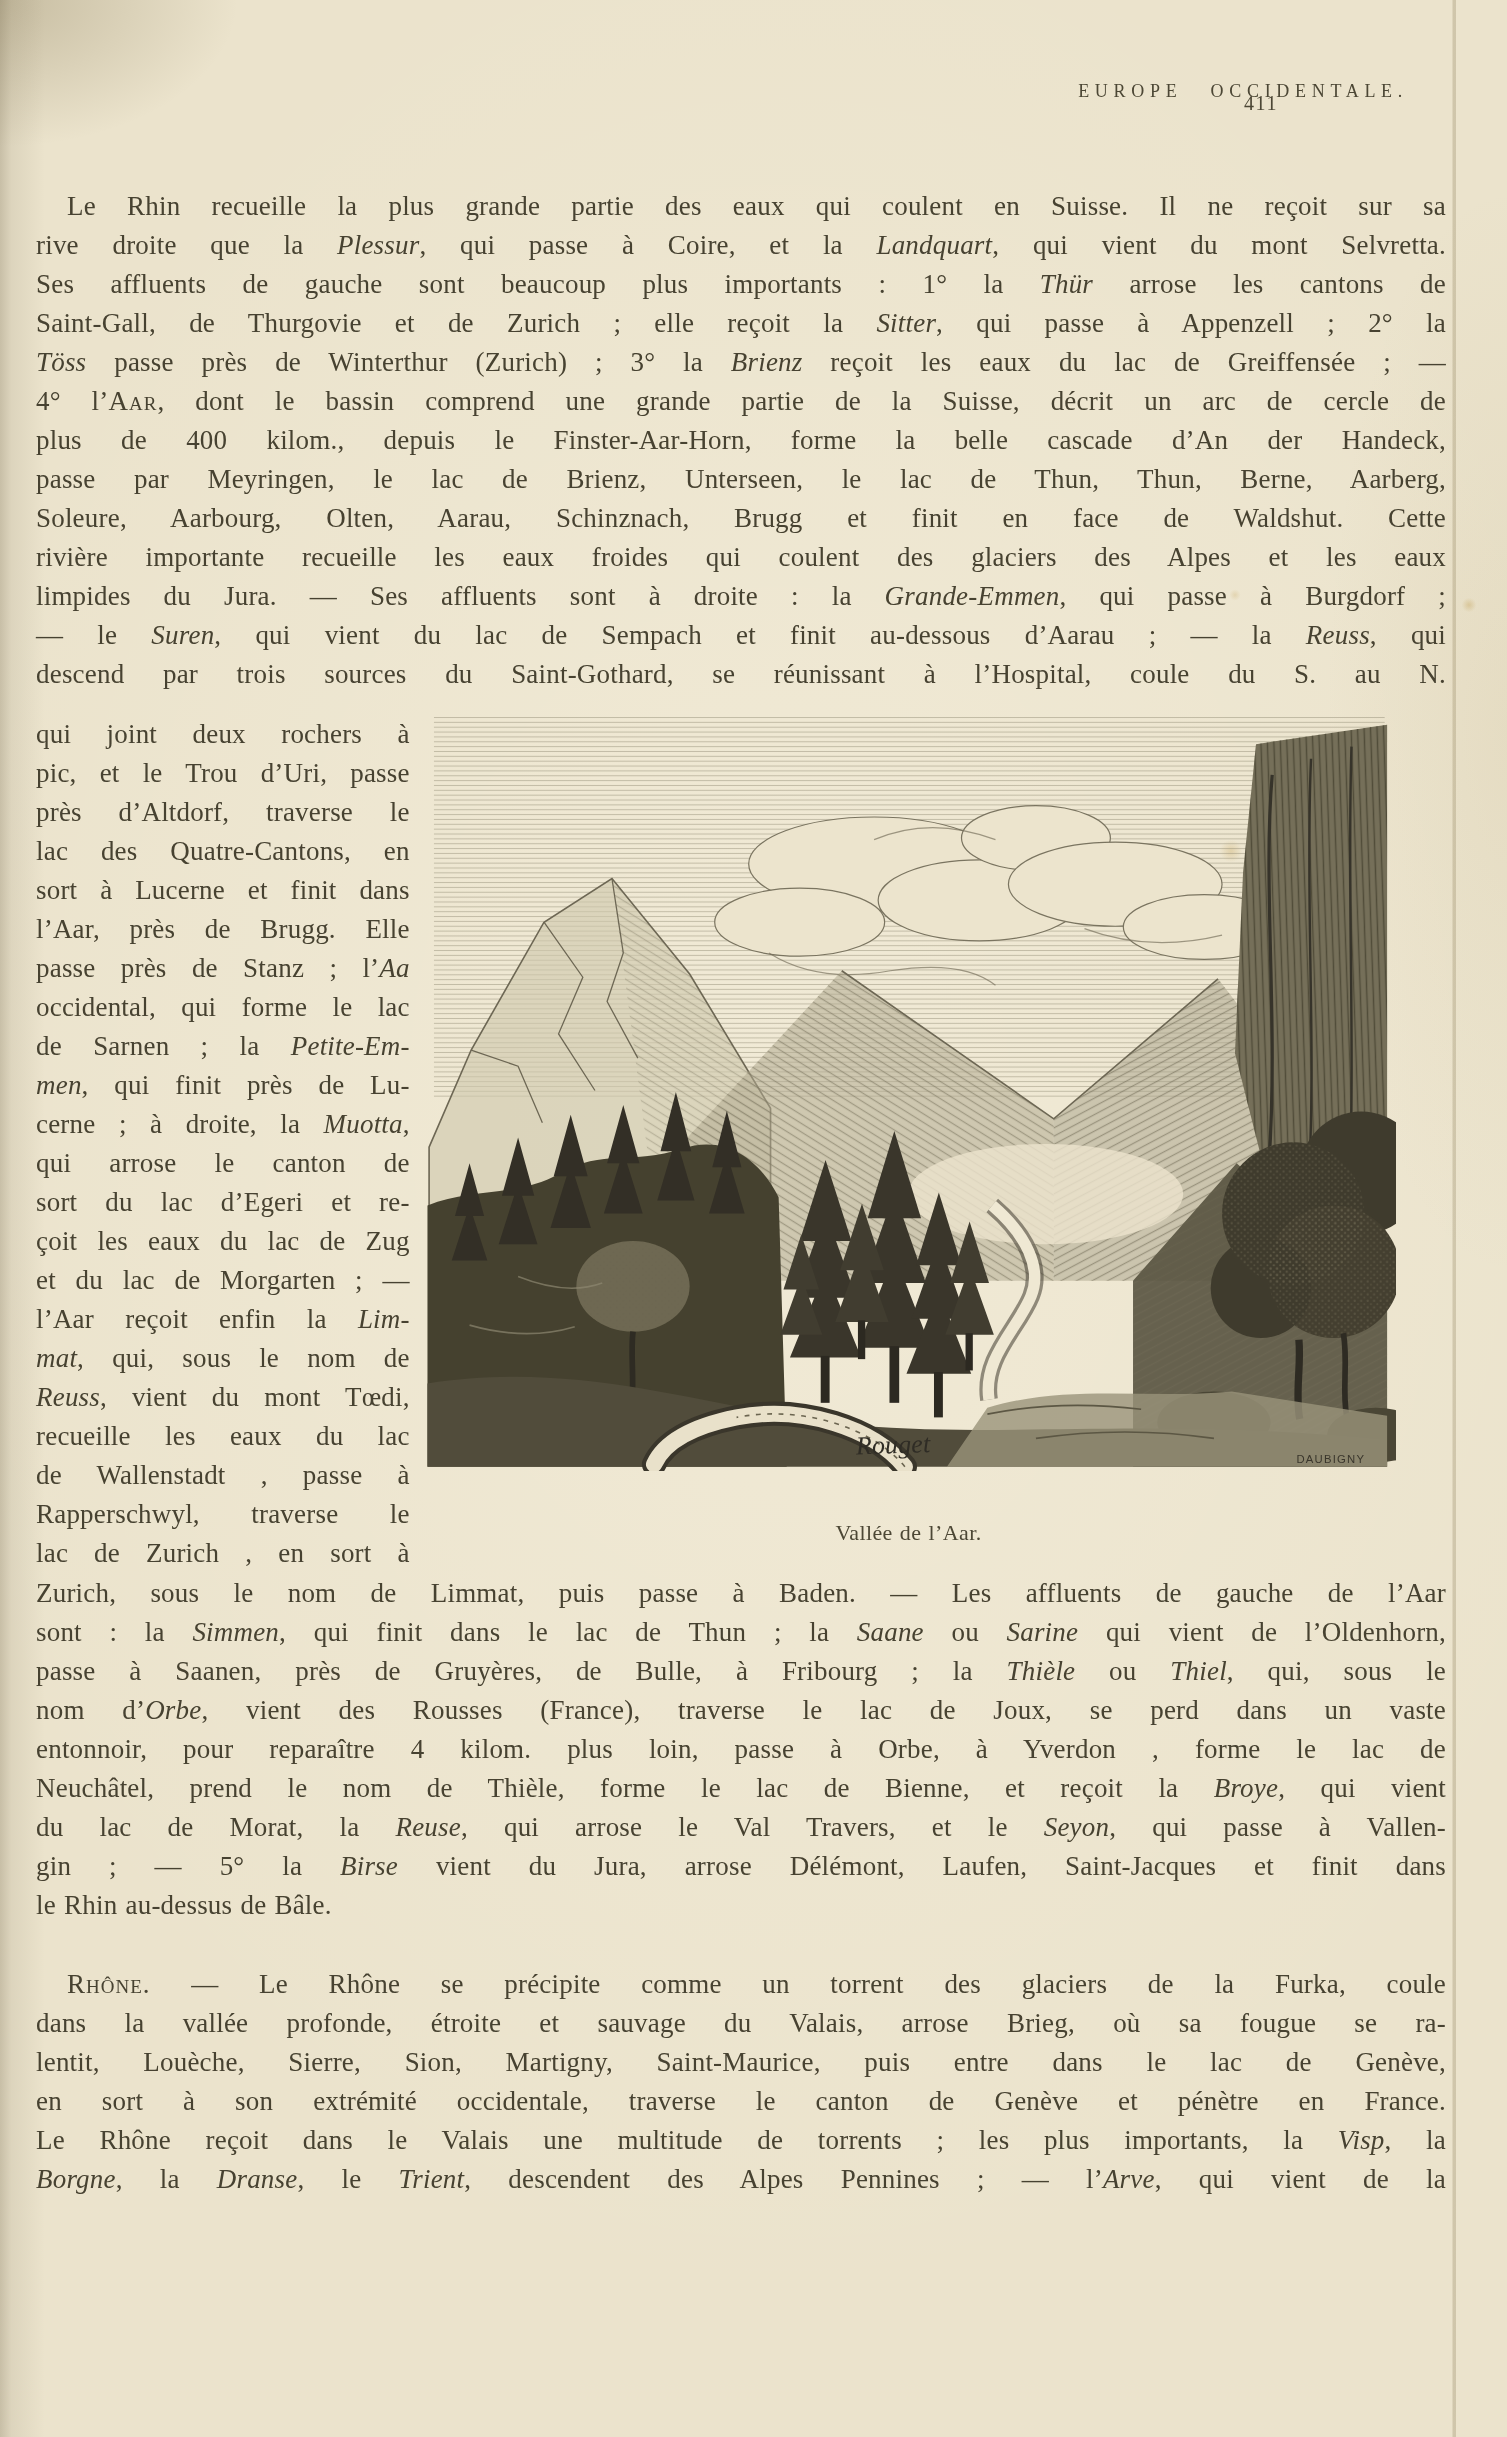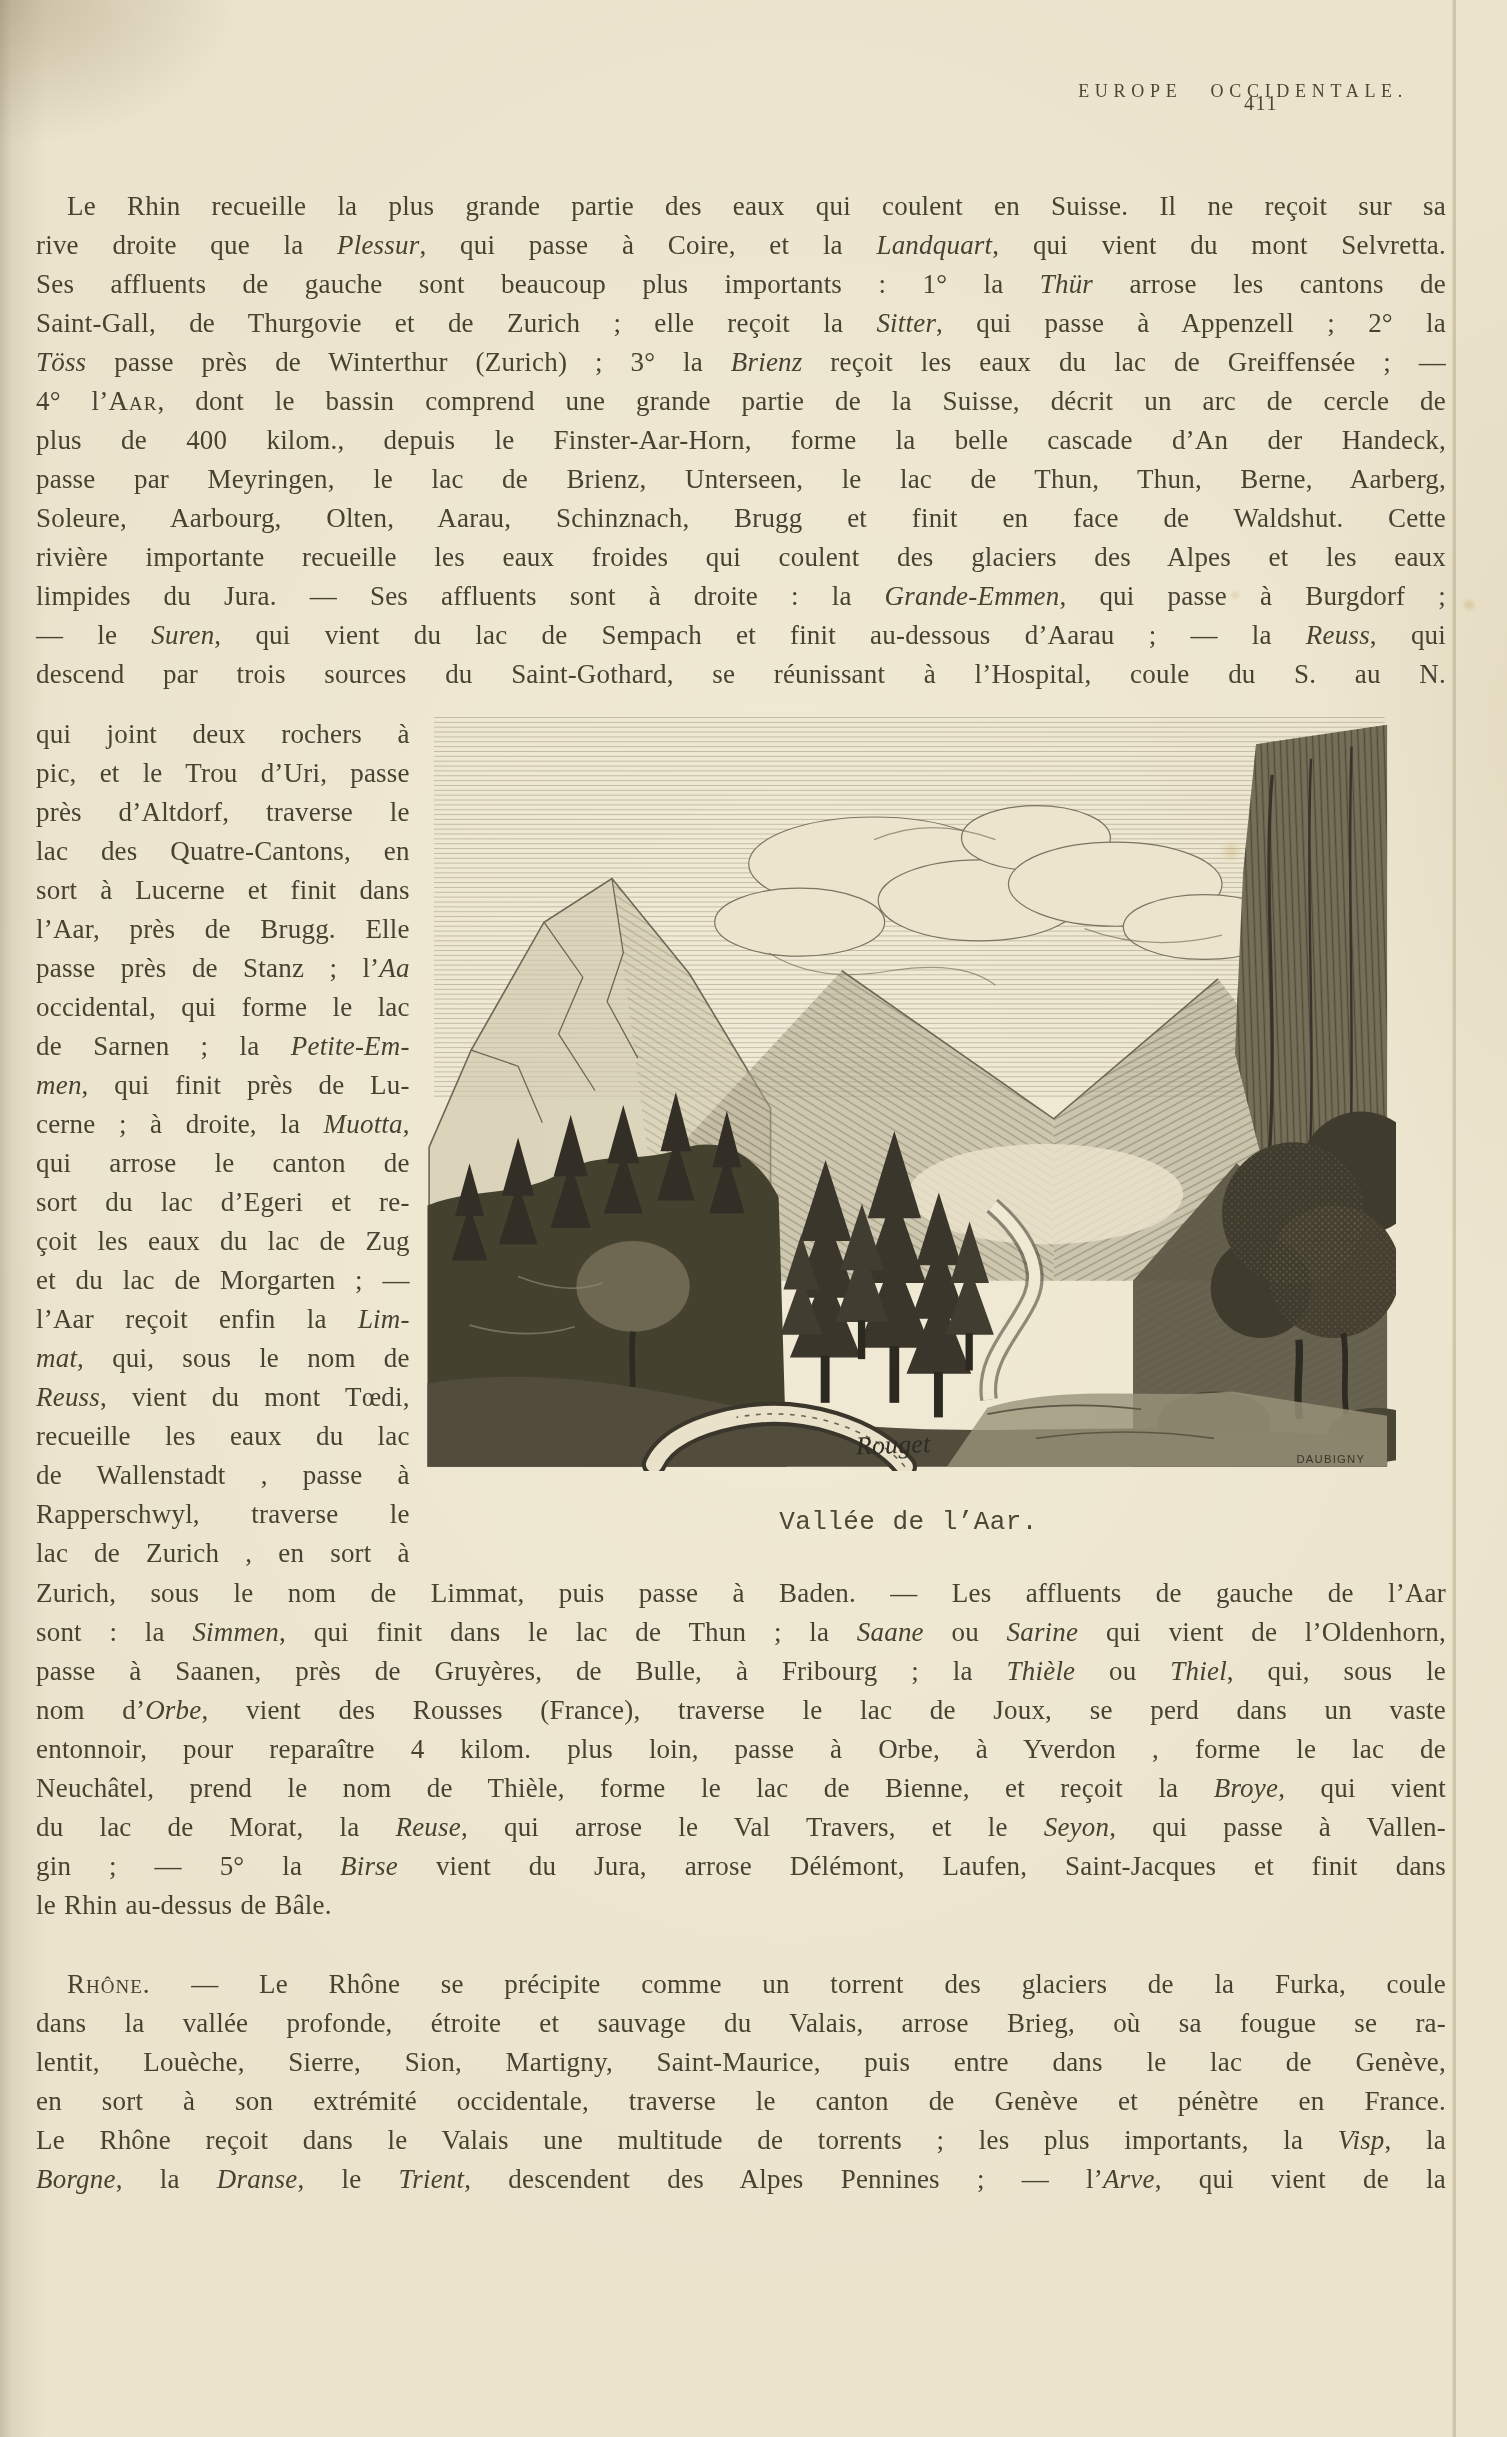--- a/index.html
+++ b/index.html
@@ -41,22 +41,22 @@
   .line.last{text-align-last:left;}
   .sc{font-variant:small-caps;letter-spacing:1px;}
   .wrap{margin-top:21px;}
   .wrap::after{content:"";display:block;clear:both;}
   figure.illustration{
     float:right;width:975px;
     margin:-4.9px 50px 0 11.3px;padding:0;
   }
   .engraving{display:block;width:975px;height:761px;}
   figcaption{
-    margin-top:32px;text-align:center;
-    font-size:26px;letter-spacing:0.4px;color:#4c4735;font-family:Liberation Mono, monospace;
+    margin-top:42px;text-align:center;
+    font-size:22px;letter-spacing:0.4px;color:#4c4735;
   }
   .bottom-block{margin-top:1px;}
   .sig-engraver{text-transform:uppercase;}
 </style>
 </head>
 <body>
 
 <div class="page">
 
   <div class="running-head">EUROPE OCCIDENTALE.</div>

